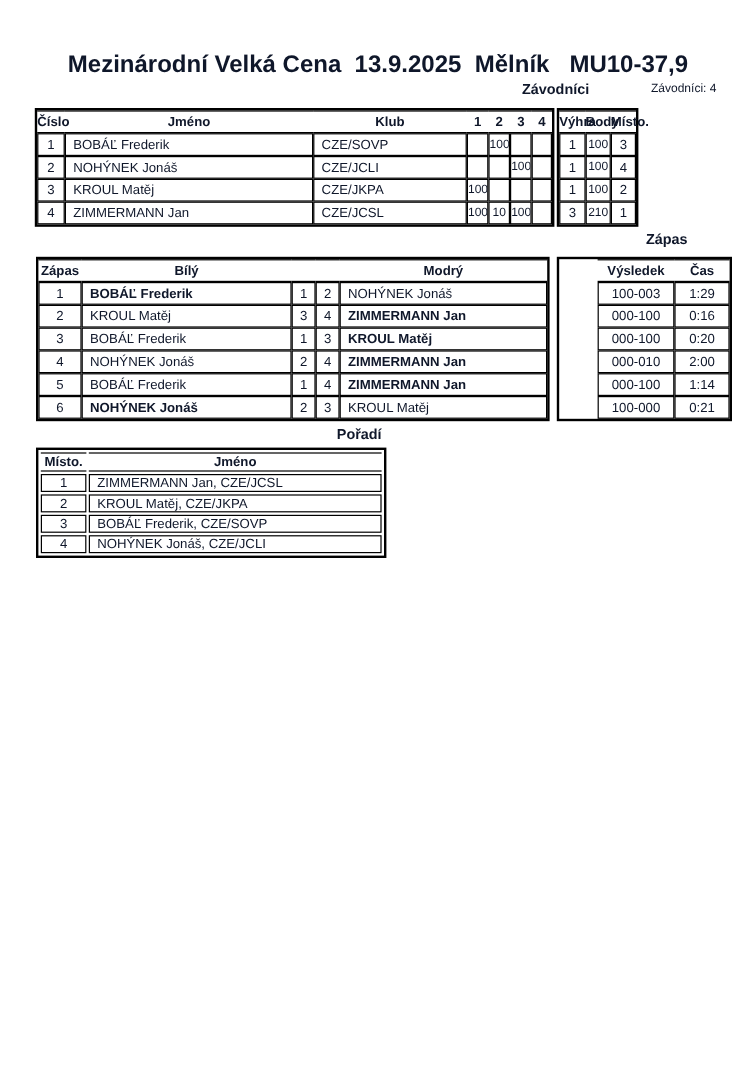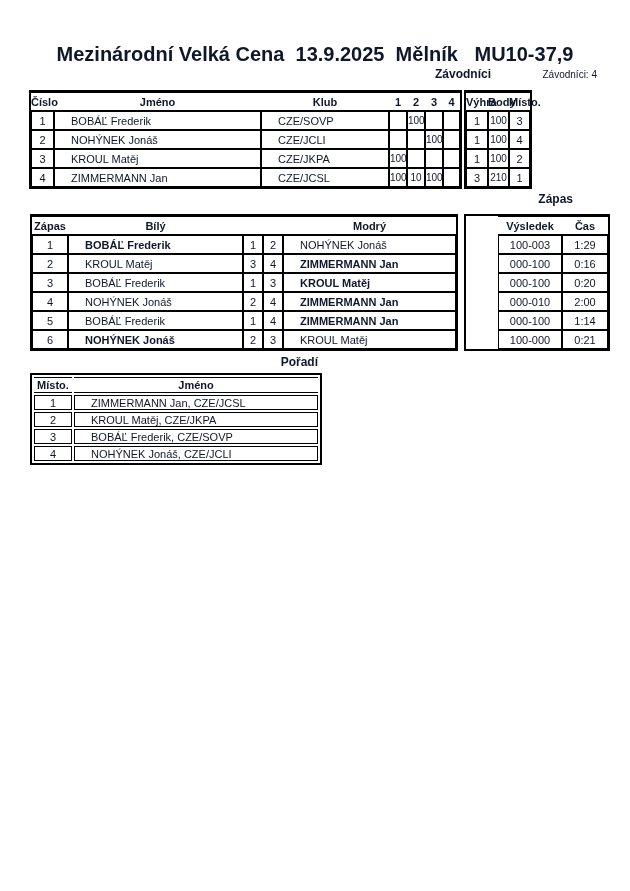--- a/index.html
+++ b/index.html
@@ -18,21 +18,21 @@
   .sec3-t { top:355px; left:30px; width:288px; }
 
   .tblwrap { position:absolute; display:flex; align-items:flex-start; }
   .wrap1 { left:29px; top:90px;  gap:2px; }
   .wrap2 { left:30px; top:214px; gap:6px; }
   .wrap3 { left:30px; top:373px; }
 
   table { border-collapse:separate; border-spacing:0; table-layout:fixed; border:2px solid #000; background:#fff; }
   td, th { border:1px solid #000; font-size:11px; height:17px; padding:0; overflow:hidden; vertical-align:middle; }
   th { border-left:none; border-right:none; font-weight:bold; white-space:nowrap; overflow:visible; text-align:center; }
-  td.name { text-align:left; padding-left:16px; white-space:nowrap; }
+  td.name { text-align:left; padding-left:6px; white-space:nowrap; }
   td.ctr  { text-align:center; }
   td.num  { text-align:center; font-size:10px; }
   td.res  { text-align:center; }
   .bold { font-weight:bold; }
 
   .t3 { border-spacing:2px; }
   .t3 td { height:13px; }
   .t3 th { height:14px; }
 </style>
 </head>

